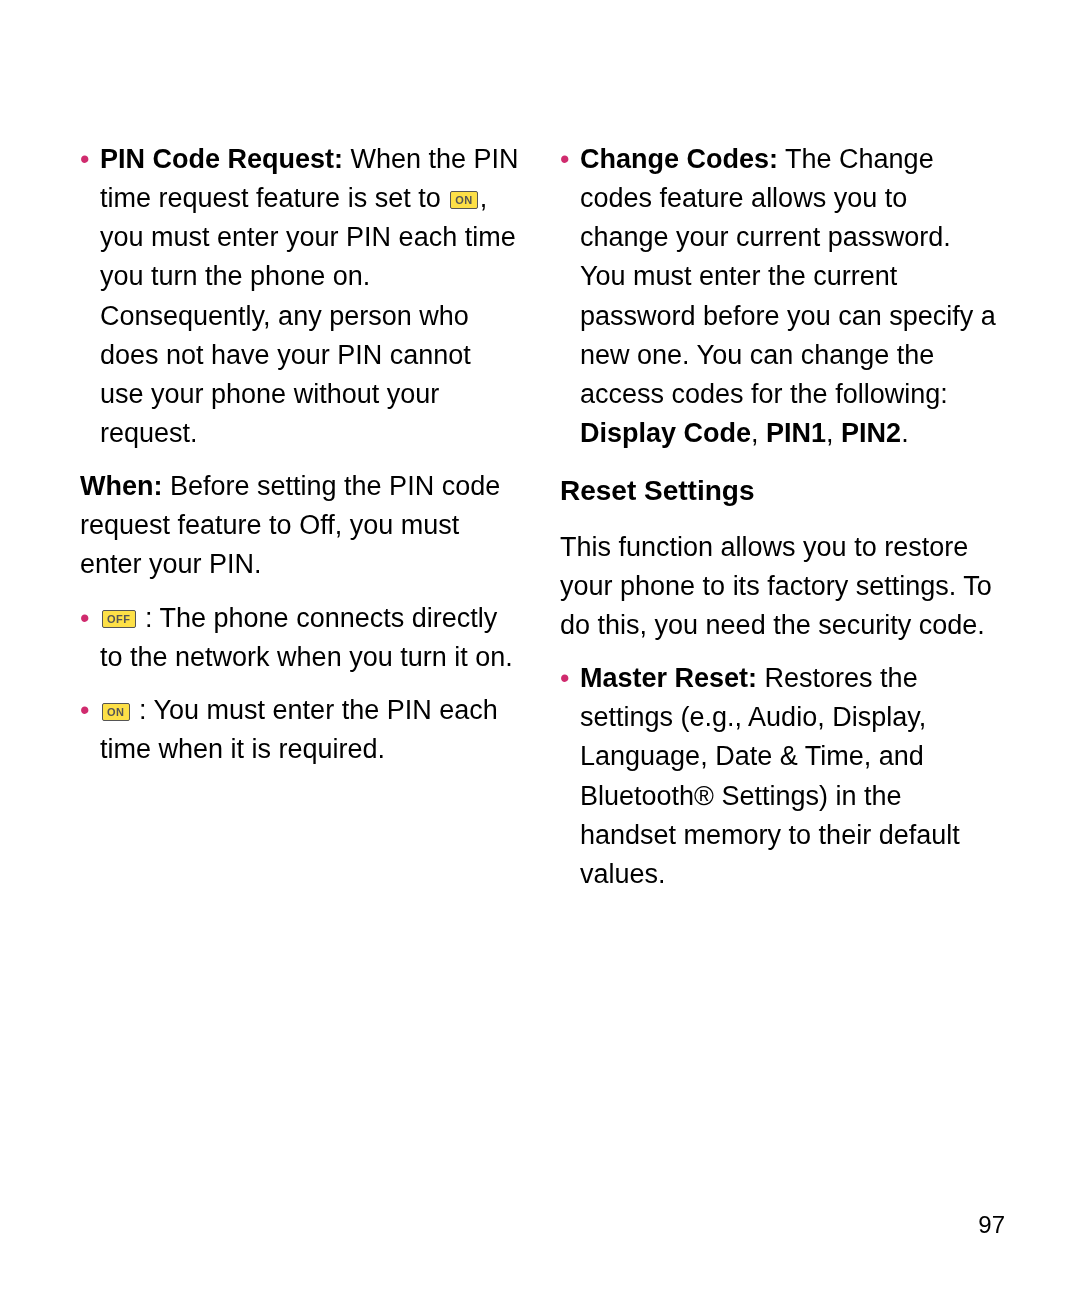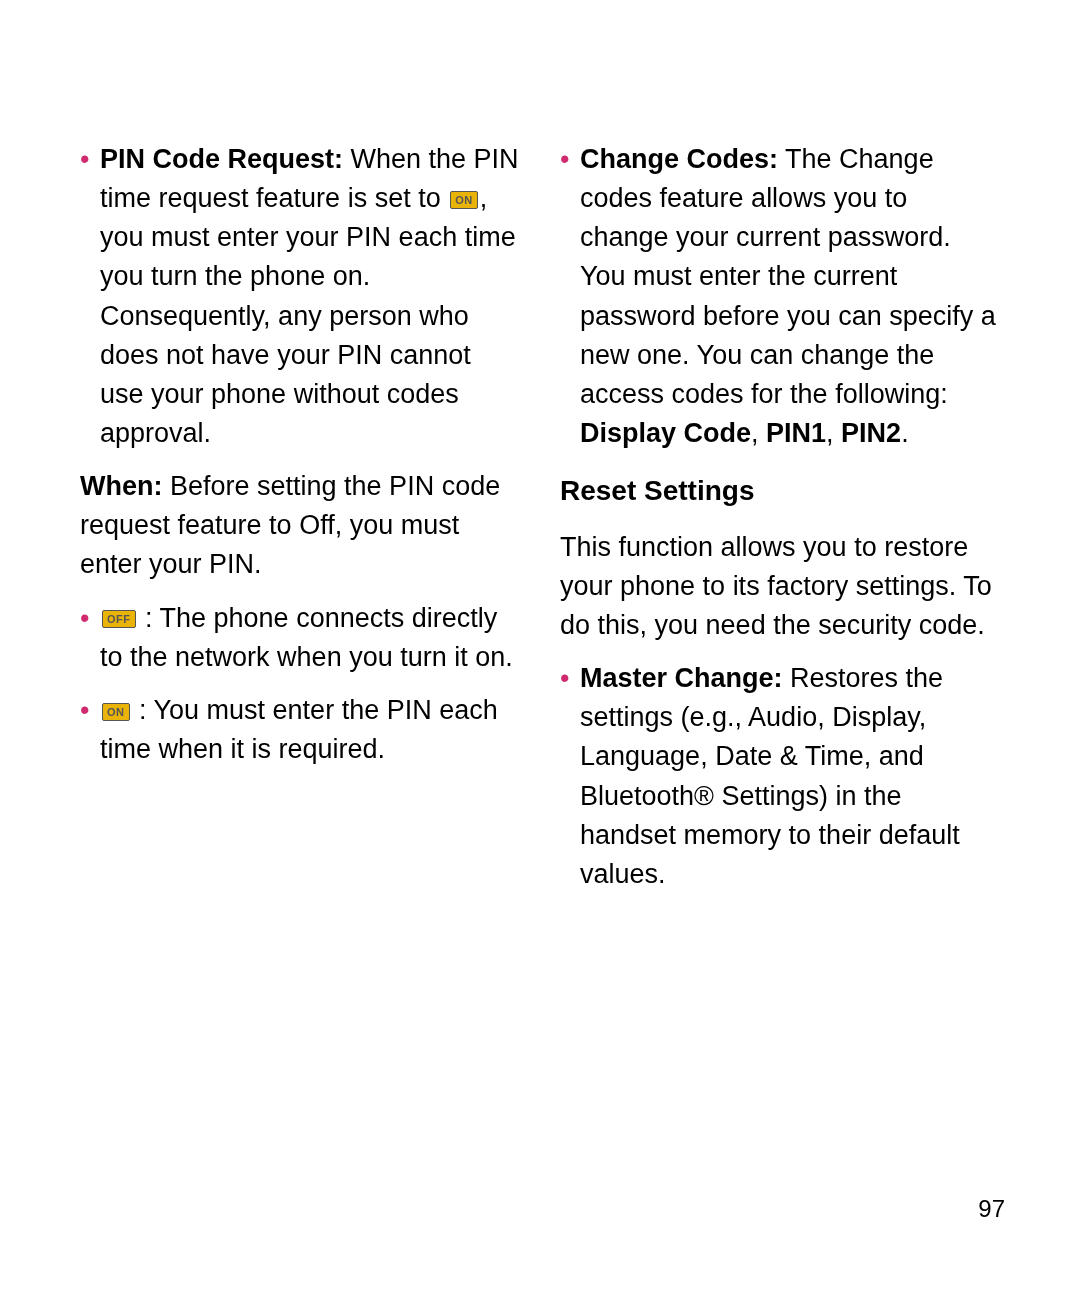--- a/index.html
+++ b/index.html
@@ -56,48 +56,48 @@
     }
     .heading {
       font-weight: 700;
       font-size: 28px;
       margin-top: 18px;
       margin-bottom: 16px;
     }
     .icon-badge {
       display: inline-block;
       border: 1px solid #555;
-      background: #eab308;
+      background: #fde047;
       color: #555;
       font-size: 11px;
       font-weight: 700;
       letter-spacing: 0.5px;
       padding: 0 4px;
       border-radius: 2px;
       vertical-align: middle;
       line-height: 16px;
       height: 18px;
       margin: 0 2px;
     }
     .page-number {
       position: absolute;
-      bottom: 72px;
+      bottom: 56px;
       right: 75px;
       font-size: 24px;
       text-align: center;
     }
   </style>
 </head>
 <body>
 
 <div class="page">
   <div class="col col-left">
     <ul>
       <li>
-        <span class="bold">PIN Code Request:</span><span> When the PIN time request feature is set to </span><span class="icon-badge">ON</span><span>, you must enter your PIN each time you turn the phone on. Consequently, any person who does not have your PIN cannot use your phone without codes approval.</span>
+        <span class="bold">PIN Code Request:</span><span> When the PIN time request feature is set to </span><span class="icon-badge">ON</span><span>, you must enter your PIN each time you turn the phone on. Consequently, any person who does not have your PIN cannot use your phone without your request.</span>
       </li>
     </ul>
 
     <p>
       <span class="bold">When:</span><span> Before setting the PIN code request feature to Off, you must enter your PIN.</span>
     </p>
 
 
     <ul>
       <li>
@@ -114,19 +114,19 @@
       <li>
         <span class="bold">Change Codes:</span><span> The Change codes feature allows you to change your current password. You must enter the current password before you can specify a new one. You can change the access codes for the following: </span><span class="bold">Display Code</span><span>, </span><span class="bold">PIN1</span><span>, </span><span class="bold">PIN2</span><span>.</span>
       </li>
     </ul>
 
     <div class="heading">Reset Settings</div>
     <p>This function allows you to restore your phone to its factory settings. To do this, you need the security code.</p>
 
     <ul>
       <li>
-        <span class="bold">Master Change:</span><span> Restores the settings (e.g., Audio, Display, Language, Date &amp; Time, and Bluetooth® Settings) in the handset memory to their default values.</span>
+        <span class="bold">Master Reset:</span><span> Restores the settings (e.g., Audio, Display, Language, Date &amp; Time, and Bluetooth® Settings) in the handset memory to their default values.</span>
       </li>
     </ul>
   </div>
 </div>
 
 <div class="page-number">97</div>
 
 </body></html>

